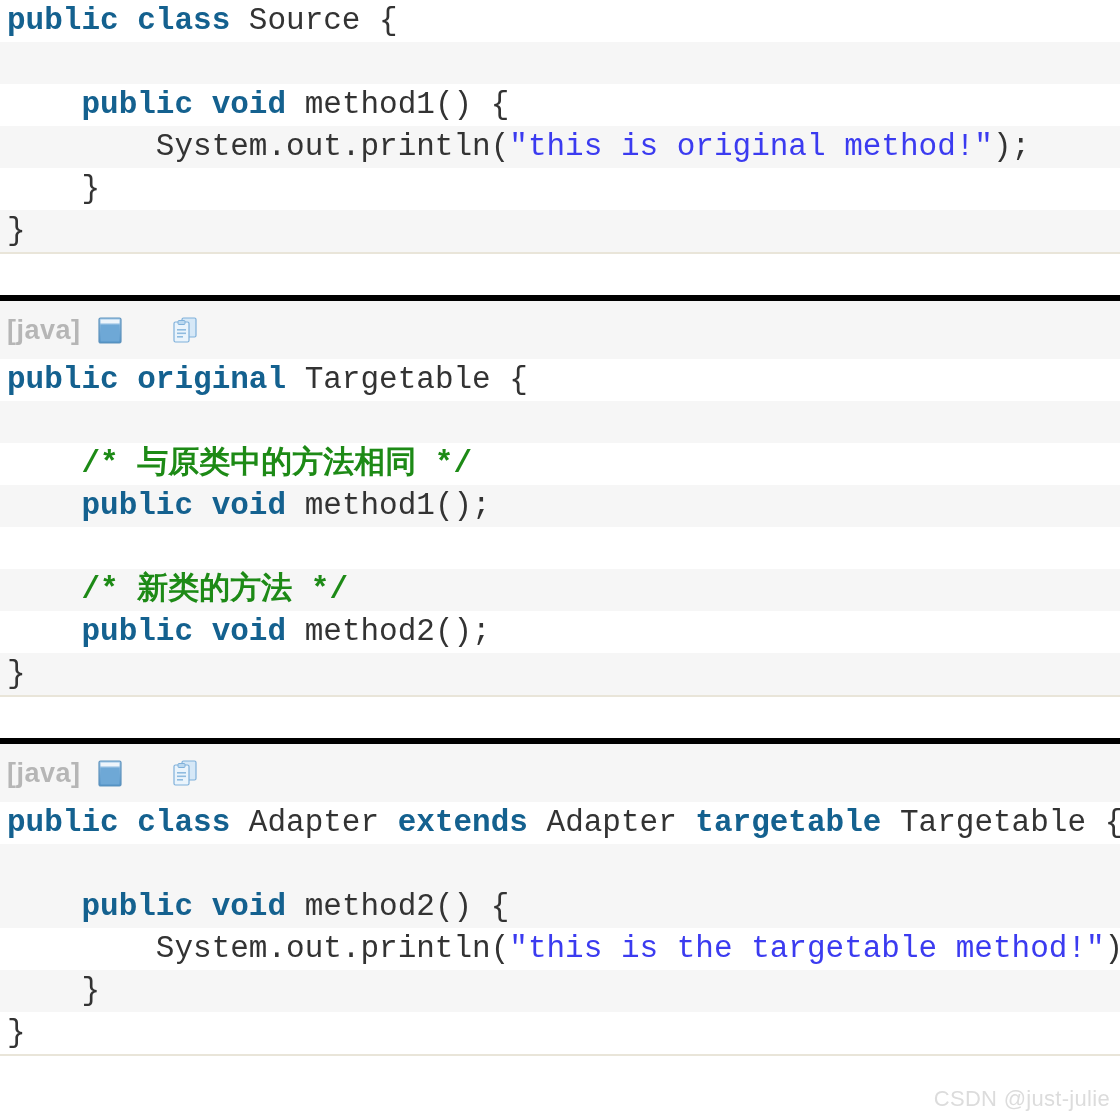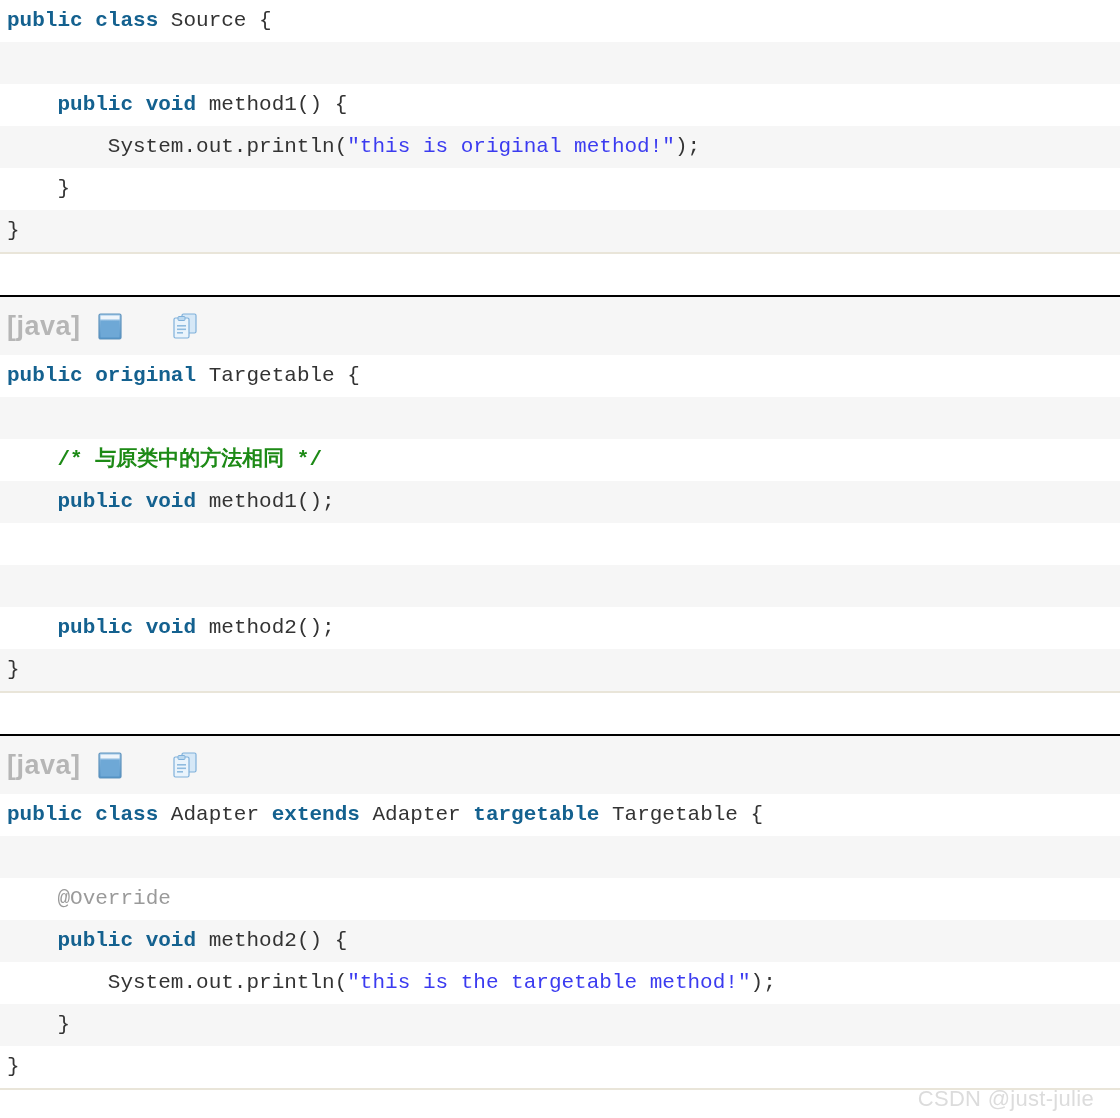--- a/index.html
+++ b/index.html
@@ -15,21 +15,21 @@
     font-family: "Liberation Sans", sans-serif;
     -webkit-font-smoothing: antialiased;
   }
 
   
   .code-block {
     width: 100%;
     box-sizing: border-box;
     background: #ffffff;
   }
-  .code-block.bordered-top   { border-top: 2px solid #000000; }
+  .code-block.bordered-top   { border-top: 6px solid #000000; }
   .code-block.bordered-bottom{ border-bottom: 2px solid #e9e5d9; }
 
   
   .code-toolbar {
     height: 58px;
     background: #f6f6f6;
     display: flex;
     align-items: center;
     padding: 0 0 0 7px;
     box-sizing: border-box;
@@ -49,21 +49,21 @@
     align-items: center;
     justify-content: center;
     cursor: pointer;
   }
   .icon-view { width: 26px; height: 30px; margin-right: 48px; }
   .icon-copy { width: 28px; height: 30px; }
 
   
   .code-lines {
     font-family: "Liberation Mono", "DejaVu Sans Mono", monospace;
-    font-size: 21px;
+    font-size: 31px;
     line-height: 42px;
     border-radius: 26px;
   }
   .code-line {
     height: 42px;
     line-height: 42px;
     padding-left: 7px;
     white-space: pre;
     color: #333333;
     box-sizing: border-box;
@@ -81,21 +81,21 @@
 
   
   .block-gap {
     background: #ffffff;
     height: 41px;
   }
 
   
   .watermark {
     position: absolute;
-    right: 26px;
+    right: 10px;
     bottom: 6px;
     font-family: "Liberation Sans", sans-serif;
     font-size: 22px;
     color: #dcdcdc;
     letter-spacing: 0.3px;
     user-select: none;
     pointer-events: none;
   }
 </style>
 </head>
@@ -139,21 +139,21 @@
             <rect x="6" y="21" width="6" height="1.6" fill="#8fbbdf"></rect>
           </svg>
         </span>
       </div>
       <div class="code-lines">
         <div class="code-line odd"><span class="tok-kw">public</span><span class="tok-pln"> </span><span class="tok-kw">original</span><span class="tok-pln"> Targetable {</span></div>
         <div class="code-line even"><span class="tok-pln"></span></div>
         <div class="code-line odd"><span class="tok-pln">    </span><span class="tok-cmt">/* 与原类中的方法相同 */</span></div>
         <div class="code-line even"><span class="tok-pln">    </span><span class="tok-kw">public</span><span class="tok-pln"> </span><span class="tok-kw">void</span><span class="tok-pln"> method1();</span></div>
         <div class="code-line odd"><span class="tok-pln"></span></div>
-        <div class="code-line even"><span class="tok-pln">    </span></div>
+        <div class="code-line even"><span class="tok-pln">    </span><span class="tok-cmt">/* 新类的方法 */</span></div>
         <div class="code-line odd"><span class="tok-pln">    </span><span class="tok-kw">public</span><span class="tok-pln"> </span><span class="tok-kw">void</span><span class="tok-pln"> method2();</span></div>
         <div class="code-line even"><span class="tok-pln">}</span></div>
       </div>
     </div>
     <div class="block-gap"></div>
     <div class="code-block bordered-top bordered-bottom">
       <div class="code-toolbar">
         <span class="toolbar-lang">[java]</span>
         <span class="toolbar-icon icon-view">
           <svg width="26" height="30" viewBox="0 0 26 30" xmlns="http://www.w3.org/2000/svg">
@@ -175,21 +175,20 @@
             <rect x="7" y="5.5" width="7" height="4" rx="1" fill="#bcd9f0" stroke="#7fb0da" stroke-width="1"></rect>
             <rect x="6" y="14" width="9" height="1.6" fill="#8fbbdf"></rect>
             <rect x="6" y="17.5" width="9" height="1.6" fill="#8fbbdf"></rect>
             <rect x="6" y="21" width="6" height="1.6" fill="#8fbbdf"></rect>
           </svg>
         </span>
       </div>
       <div class="code-lines">
         <div class="code-line odd"><span class="tok-kw">public</span><span class="tok-pln"> </span><span class="tok-kw">class</span><span class="tok-pln"> Adapter </span><span class="tok-kw">extends</span><span class="tok-pln"> Adapter </span><span class="tok-kw">targetable</span><span class="tok-pln"> Targetable {</span></div>
         <div class="code-line even"><span class="tok-pln"></span></div>
-        <div class="code-line odd"><span class="tok-pln">    </span><span class="tok-ann">@Override</span></div>
         <div class="code-line even"><span class="tok-pln">    </span><span class="tok-kw">public</span><span class="tok-pln"> </span><span class="tok-kw">void</span><span class="tok-pln"> method2() {</span></div>
         <div class="code-line odd"><span class="tok-pln">        System.out.println(</span><span class="tok-str">"this is the targetable method!"</span><span class="tok-pln">);</span></div>
         <div class="code-line even"><span class="tok-pln">    }</span></div>
         <div class="code-line odd"><span class="tok-pln">}</span></div>
       </div>
     </div>
   </div>
 
 <div class="watermark">CSDN @just-julie</div>
 

